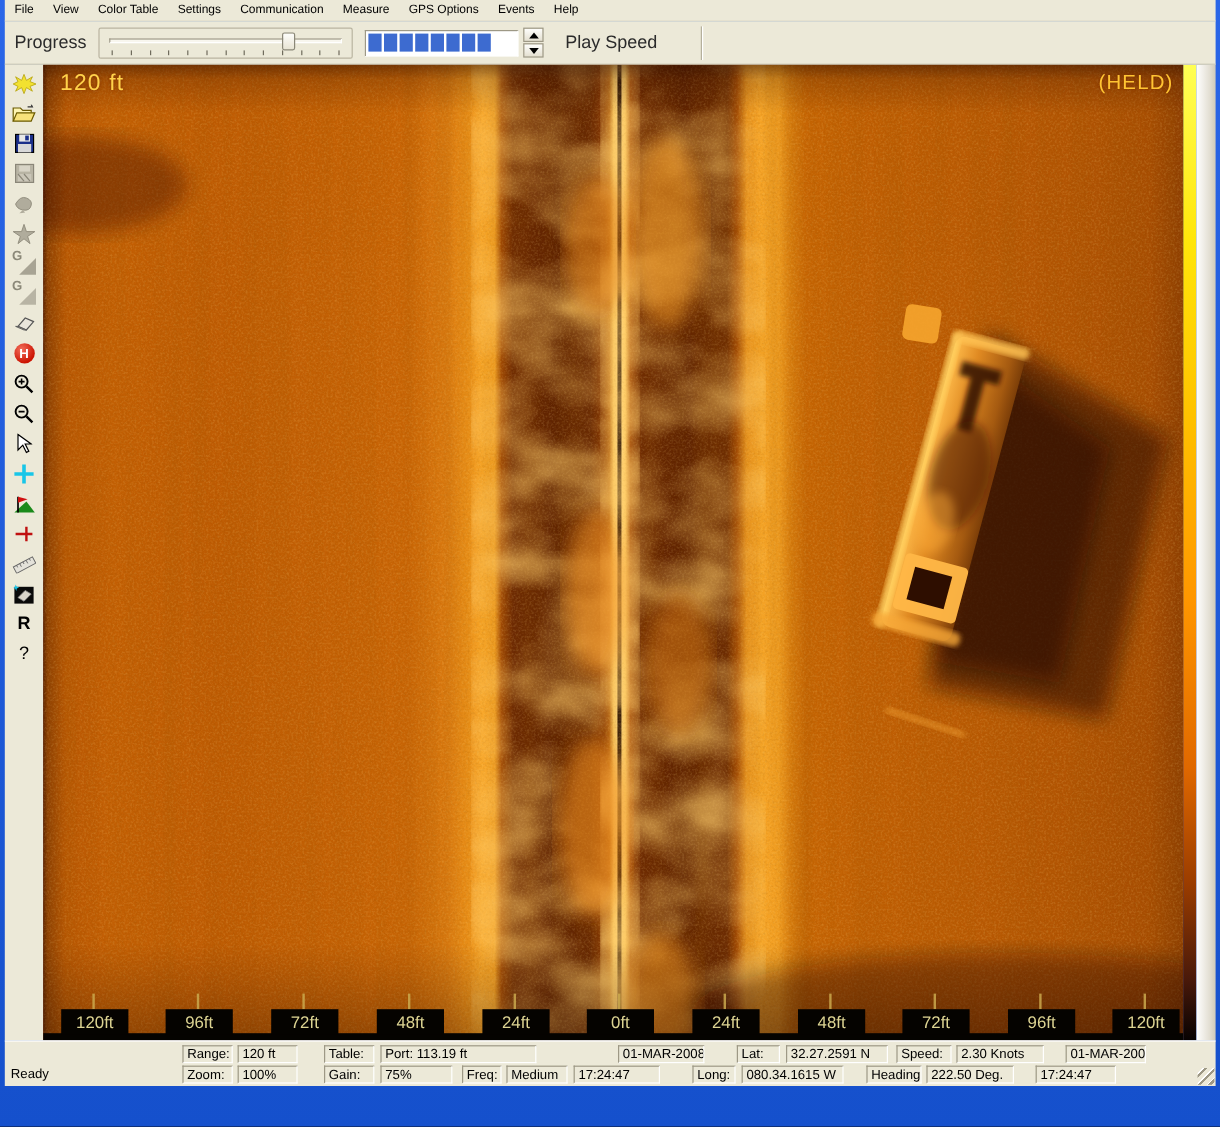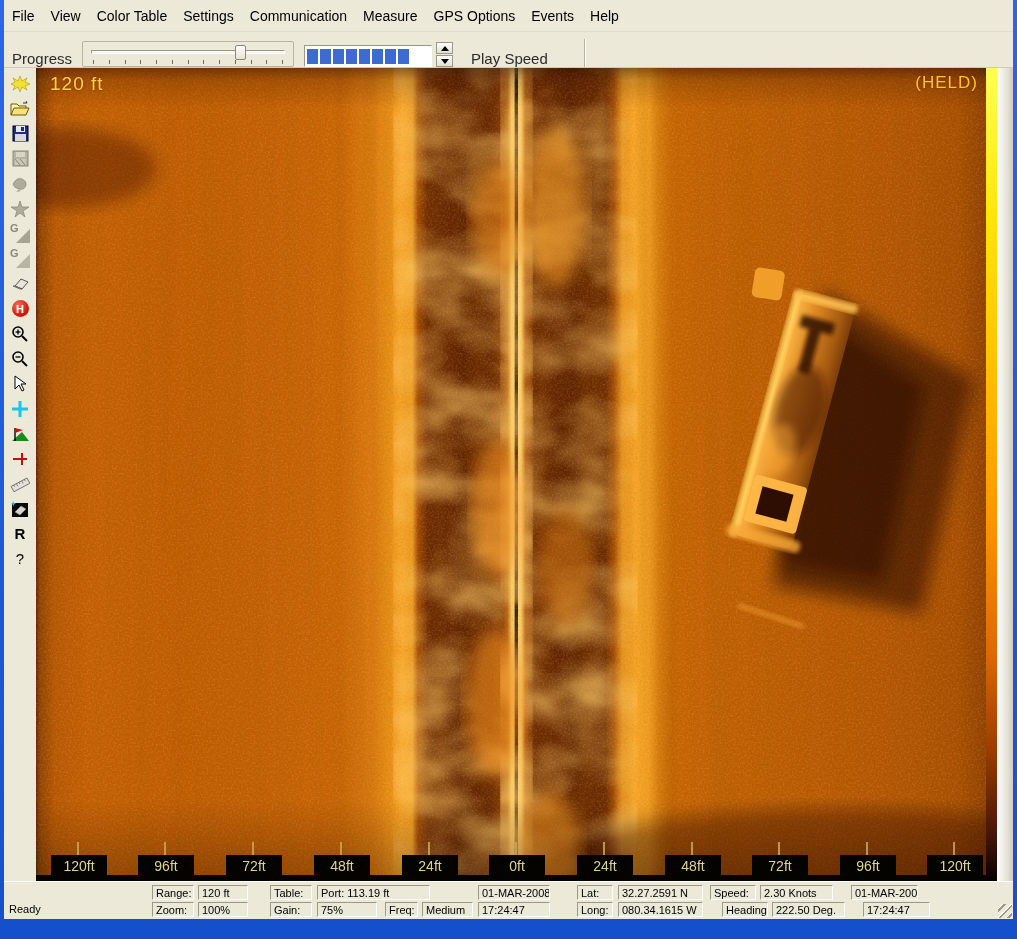--- a/index.html
+++ b/index.html
@@ -26,28 +26,28 @@
     color:#fff; display:flex; align-items:center; justify-content:center;
     font-size:12px; font-weight:bold; box-shadow:inset 0 1px 0 rgba(255,255,255,.45);
     cursor:default;
   }
   .tb-btn.close { background:linear-gradient(135deg,#f4a58c 0%,#dd4f2e 50%,#ad2c10 100%); }
   .glyph-min { width:8px; height:3px; background:#fff; align-self:flex-end; margin-bottom:3px; }
   .glyph-max { width:9px; height:9px; border:2px solid #fff; border-top-width:3px; }
 
   
   .menubar {
-    height:32px; background:#ece9d8; display:flex; align-items:center;
-    font-size:14px; color:#000; border-bottom:1px solid #e0dcc8;
+    height:18px; background:#ece9d8; display:flex; align-items:center;
+    font-size:10px; color:#000; border-bottom:1px solid #e0dcc8;
   }
   .menu-item { padding:2px 8px; cursor:default; }
 
   
   .toolbar {
-    height:36px; background:#ece9d8; display:flex; align-items:flex-end;
+    height:36px; background:#ece9d8; display:flex; align-items:center;
     border-bottom:1px solid #cfcbb8; position:relative;
   }
   .tool-label { font-size:15px; color:#2b2b2b; margin:0 10px 0 8px; }
   .slider-box {
     width:212px; height:26px; border:1px solid #b9b4a0; border-radius:2px;
     position:relative; background:transparent; margin-right:10px;
   }
   .slider-groove {
     position:absolute; left:8px; right:8px; top:8px; height:4px;
     background:#f8f6ee; border:1px solid #9d9885; border-bottom-color:#fff; border-right-color:#fff;
@@ -464,21 +464,21 @@
     <div class="colorbar"></div>
     <div class="gutter"></div>
   </div>
 
   <div class="statusbar">
     <div class="sb-row">
       <div class="cell plain" style="width:140px; margin-right:8px; border:none; background:none;"></div>
       <div class="cell" style="width:42px; margin-right:4px;">Range:</div>
       <div class="cell" style="width:50px; margin-right:22px;">120 ft</div>
       <div class="cell" style="width:42px; margin-right:5px;">Table:</div>
-      <div class="cell" style="width:113px; margin-right:48px;">Port: 113.19 ft</div>
+      <div class="cell" style="width:130px; margin-right:68px;">Port: 113.19 ft</div>
       <div class="cell" style="width:72px; margin-right:27px;">01-MAR-2008</div>
       <div class="cell" style="width:36px; margin-right:5px;">Lat:</div>
       <div class="cell" style="width:85px; margin-right:7px;">32.27.2591 N</div>
       <div class="cell" style="width:46px; margin-right:4px;">Speed:</div>
       <div class="cell" style="width:73px; margin-right:18px;">2.30 Knots</div>
       <div class="cell" style="width:67px;">01-MAR-2008</div>
     </div>
     <div class="sb-row">
       <div class="cell plain" style="width:140px; margin-right:8px;">Ready</div>
       <div class="cell" style="width:42px; margin-right:4px;">Zoom:</div>

